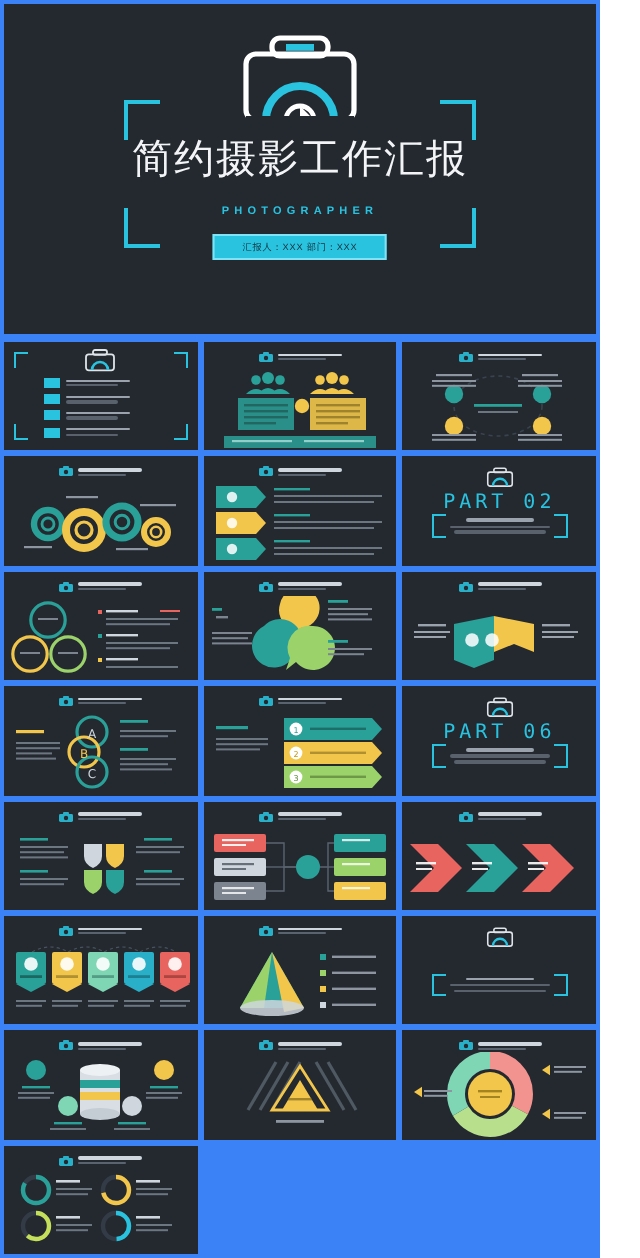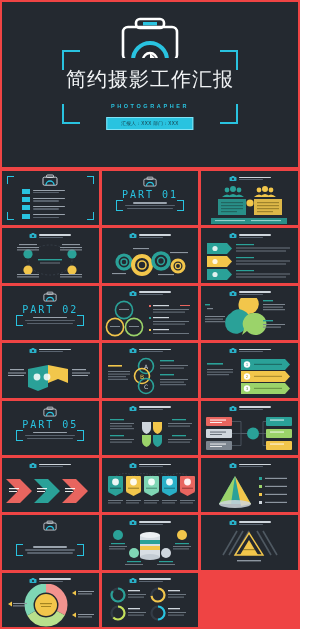--- a/index.html
+++ b/index.html
@@ -2,21 +2,21 @@
 <html><head>
 <meta charset="utf-8">
 <style>
   * { box-sizing: border-box; margin: 0; padding: 0; }
   html, body {
     width: 300px; height: 629px;
     background: #ffffff;
     font-family: "Liberation Sans", sans-serif;
     overflow: hidden;
   }
-  .page { width: 300px; height: 629px; background: #ef4444; position: relative; }
+  .page { width: 300px; height: 629px; background: #3b82f6; position: relative; }
 
   
   .hero {
     position: absolute; left: 2px; top: 2px;
     width: 296px; height: 165px;
     background: #242930; overflow: hidden;
   }
   .hero-brackets { position: absolute; inset: 0; }
   .bk { position: absolute; border-color: #29c3e0; border-style: solid; border-width: 0; }
   .bk.tl { left: 60px; top: 48px; width: 18px; height: 20px; border-left-width: 2px; border-top-width: 2px; }
@@ -135,39 +135,20 @@
         <div style="display:flex;gap:3px;align-items:center;">
           <span style="width:8px;height:5px;background:#29c3e0;"></span>
           <span style="display:flex;flex-direction:column;gap:1.2px;">
             <span class="tb lt" style="width:32px;"></span>
             <span class="tb" style="width:26px;"></span>
           </span>
         </div>
       </div>
     </div>
 
-    <div class="slide">
-      <svg class="center" style="top:5px" width="14" height="11" viewBox="0 0 16 12">
-        <rect x="4.5" y="1" width="7" height="2.4" rx="1" fill="none" stroke="#dfe4ea" stroke-width=".9"></rect>
-        <rect x="1" y="3.2" width="14" height="8" rx="1.4" fill="none" stroke="#dfe4ea" stroke-width=".9"></rect>
-        <path d="M4 11 A4 4 0 0 1 12 11" fill="none" stroke="#29c3e0" stroke-width="1.3"></path>
-      </svg>
-      <div class="sec-title center" style="top:18px;width:100%;">PART  01</div>
-      <div class="center" style="top:31px;width:56px;">
-        <span class="corner" style="position:absolute;left:-6px;top:-2px;border-left-width:1px;border-top-width:1px;border-color:#29c3e0;"></span>
-        <span class="corner" style="position:absolute;right:-6px;top:-2px;border-right-width:1px;border-top-width:1px;border-color:#29c3e0;"></span>
-        <span class="corner" style="position:absolute;left:-6px;bottom:-2px;border-left-width:1px;border-bottom-width:1px;border-color:#29c3e0;"></span>
-        <span class="corner" style="position:absolute;right:-6px;bottom:-2px;border-right-width:1px;border-bottom-width:1px;border-color:#29c3e0;"></span>
-        <div style="display:flex;flex-direction:column;align-items:center;gap:1.6px;">
-          <span class="tb lt" style="width:34px;height:1.6px;"></span>
-          <span class="tb" style="width:50px;"></span>
-          <span class="tb" style="width:46px;"></span>
-        </div>
-      </div>
-    </div>
 
     <div class="slide">
       <div class="s-head">
         <svg class="lg" viewBox="0 0 16 12">
             <rect x="1" y="3" width="14" height="8" rx="1.4" fill="#29b0c8"></rect>
             <rect x="5" y="1" width="6" height="2.4" rx="1" fill="#29b0c8"></rect>
             <circle cx="8" cy="7" r="2.2" fill="#242930"></circle>
           </svg>
         <span class="tx">
             <span class="bar t" style="width:32px;"></span>
@@ -520,21 +501,21 @@
           </g>
       </svg>
     </div>
 
     <div class="slide">
       <svg class="center" style="top:5px" width="14" height="11" viewBox="0 0 16 12">
         <rect x="4.5" y="1" width="7" height="2.4" rx="1" fill="none" stroke="#dfe4ea" stroke-width=".9"></rect>
         <rect x="1" y="3.2" width="14" height="8" rx="1.4" fill="none" stroke="#dfe4ea" stroke-width=".9"></rect>
         <path d="M4 11 A4 4 0 0 1 12 11" fill="none" stroke="#29c3e0" stroke-width="1.3"></path>
       </svg>
-      <div class="sec-title center" style="top:18px;width:100%;">PART  05</div>
+      <div class="sec-title center" style="top:18px;width:100%;">PART  06</div>
       <div class="center" style="top:31px;width:56px;">
         <span class="corner" style="position:absolute;left:-6px;top:-2px;border-left-width:1px;border-top-width:1px;"></span>
         <span class="corner" style="position:absolute;right:-6px;top:-2px;border-right-width:1px;border-top-width:1px;"></span>
         <span class="corner" style="position:absolute;left:-6px;bottom:-2px;border-left-width:1px;border-bottom-width:1px;"></span>
         <span class="corner" style="position:absolute;right:-6px;bottom:-2px;border-right-width:1px;border-bottom-width:1px;"></span>
         <div style="display:flex;flex-direction:column;align-items:center;gap:1.6px;">
           <span class="tb lt" style="width:34px;height:1.6px;"></span>
           <span class="tb" style="width:50px;"></span>
           <span class="tb" style="width:46px;"></span>
         </div>

